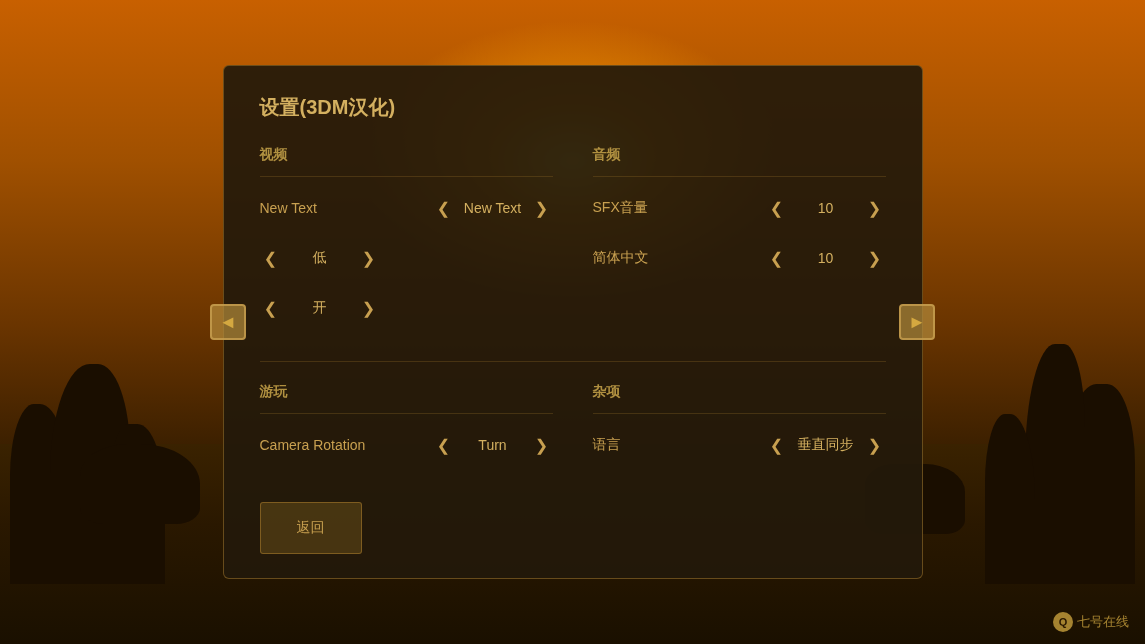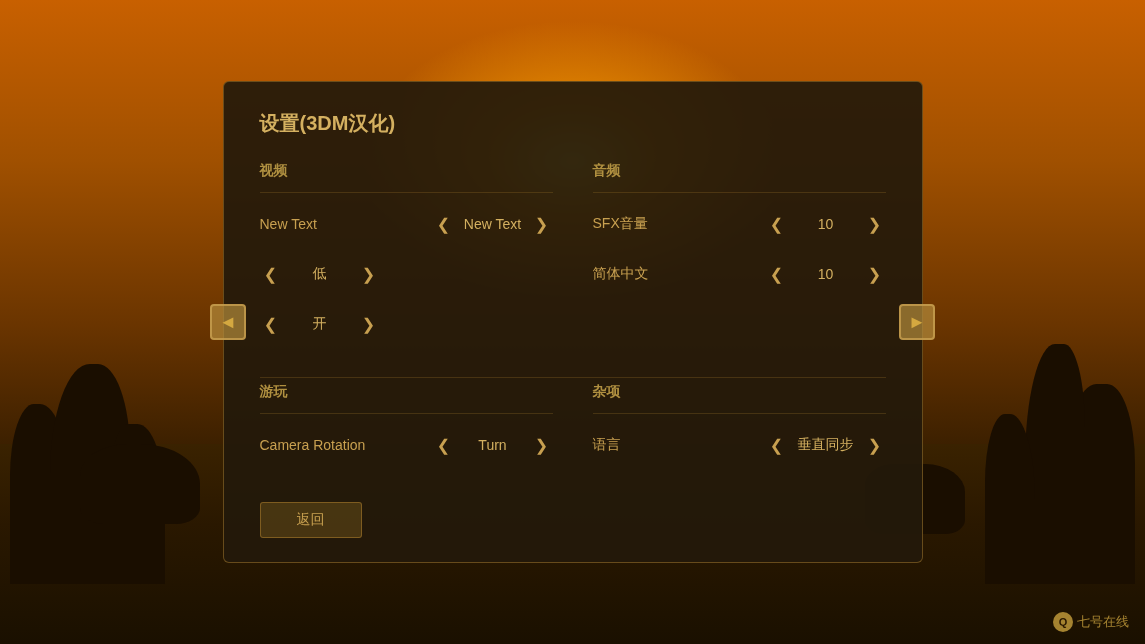--- a/index.html
+++ b/index.html
@@ -192,38 +192,38 @@
     }
 
     .section-divider {
       height: 1px;
       background: rgba(150,110,40,0.3);
       margin: 4px 0 14px 0;
     }
 
     .bottom-section {
       margin-top: 20px;
-      padding-top: 0;
+      padding-top: 16px;
       border-top: 1px solid rgba(150,110,40,0.3);
     }
 
     .bottom-grid {
       display: grid;
       grid-template-columns: 1fr 1fr;
       gap: 0 40px;
     }
 
     .return-btn {
       margin-top: 24px;
       background: rgba(80,60,20,0.8);
       border: 1px solid rgba(150,110,40,0.7);
       color: #c8a050;
       font-size: 14px;
       font-family: 'Microsoft YaHei', 'SimHei', Arial, sans-serif;
-      padding: 8px 36px;
+      padding: 16px 36px;
       cursor: pointer;
       border-radius: 3px;
     }
 
     
     .watermark {
       position: absolute;
       bottom: 12px;
       right: 16px;
       color: rgba(200,160,60,0.8);

